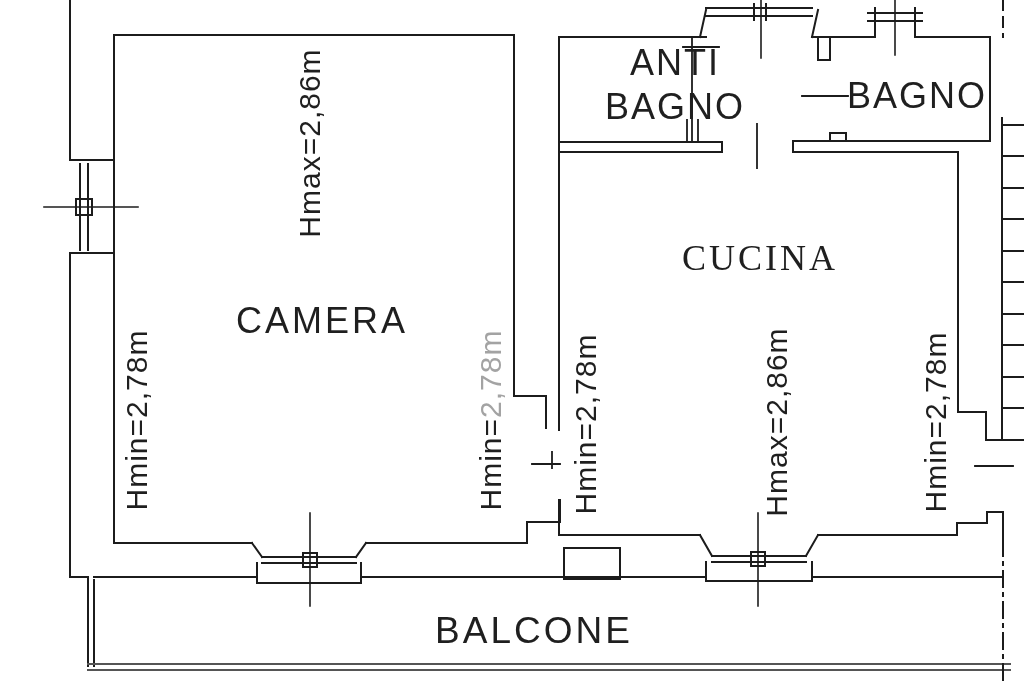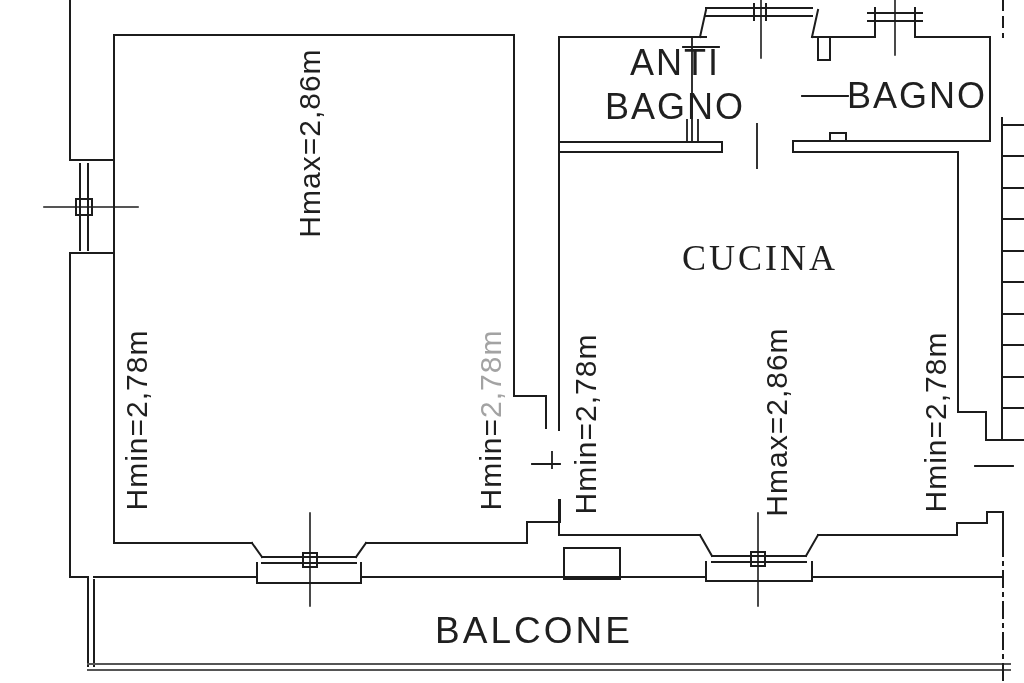--- a/index.html
+++ b/index.html
@@ -130,20 +130,21 @@
       <path d="M1002,118 V440"></path>
       <path d="M1002,125 H1024 M1002,156 H1024 M1002,188 H1024 M1002,219 H1024
                M1002,251 H1024 M1002,282 H1024 M1002,314 H1024 M1002,345 H1024
                M1002,377 H1024 M1002,408 H1024 M1002,440 H1024"></path>
     </g>
 
     <path d="M1003,0 V37" stroke-dasharray="10 7"></path>
     <path d="M1003,540 V683" stroke-dasharray="16 6 3 6"></path>
   </svg>
 
+  <div class="lbl" style="left:322px;top:321px;">CAMERA</div>
 
   <div class="lbl" style="left:760px;top:258px;font-family:Liberation Serif, serif;">CUCINA</div>
 
   <div class="lbl" style="left:675px;top:63px;letter-spacing:2px;">ANTI</div>
 
   <div class="lbl" style="left:675px;top:107px;letter-spacing:2px;">BAGNO</div>
 
   <div class="lbl" style="left:917px;top:96px;letter-spacing:2px;">BAGNO</div>
 
   <div class="lbl balcone" style="left:534px;top:630px;">BALCONE</div>

